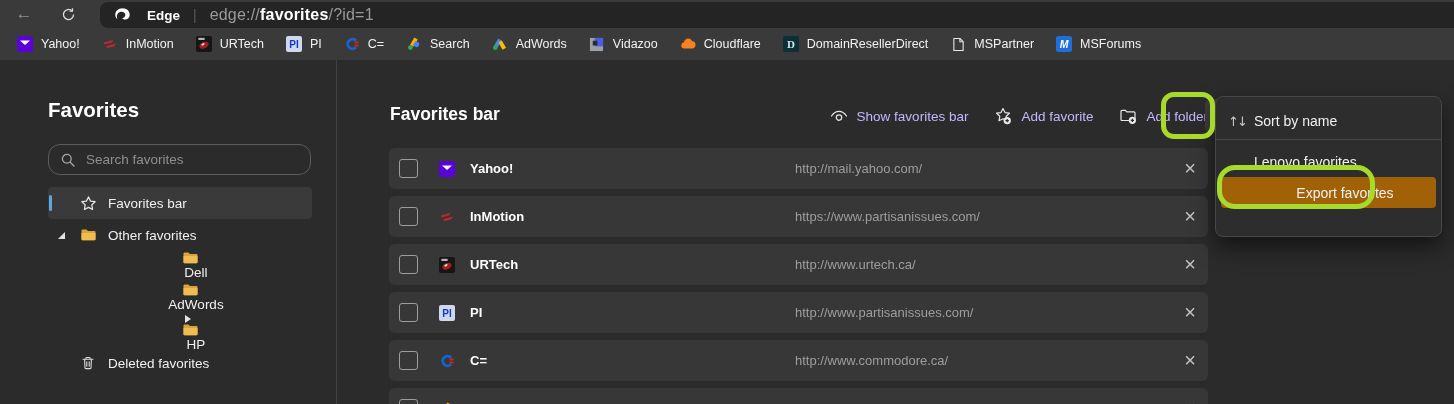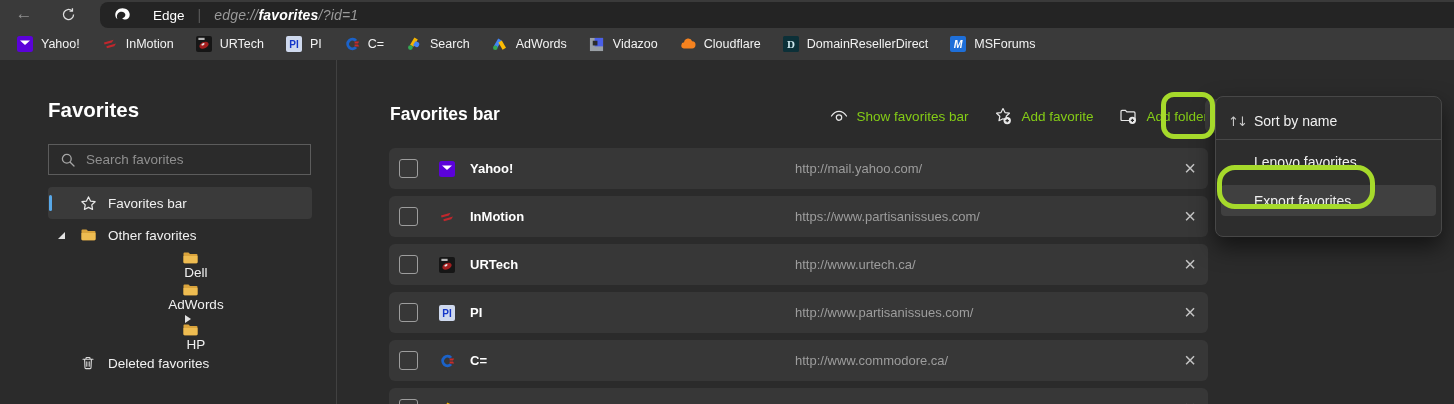--- a/index.html
+++ b/index.html
@@ -7,40 +7,40 @@
     font-family:"Liberation Sans","DejaVu Sans",sans-serif; color:#f0f0f0; }
   body { position:relative; }
 
   
   .chrome-top { position:absolute; left:0; top:0; width:1454px; height:28px; background:#3a3a3a; }
   .nav-btn { position:absolute; top:2px; width:24px; height:24px; display:flex; align-items:center; justify-content:center; cursor:default; }
   .back-btn { left:12px; color:#8f8f8f; font-size:17px; }
   .refresh-btn { left:56px; color:#dedede; }
   .address-pill { position:absolute; left:100px; top:2px; right:0; height:26px; background:#242424;
     border-radius:8px 0 0 8px; display:flex; align-items:center; padding-left:14px; }
-  .brand-name { color:#ffffff; font-weight:400; font-size:13.5px; margin-left:22px; }
+  .brand-name { color:#ffffff; font-weight:700; font-size:13.5px; margin-left:16px; }
   .pill-sep { color:#5a5a5a; margin:0 13px; font-size:14px; }
-  .url-text { font-size:14px; color:#9a9a9a; letter-spacing:.2px;font-style:italic; }
+  .url-text { font-size:16px; color:#9a9a9a; letter-spacing:.2px; }
   .url-text b { color:#ffffff; font-weight:700; }
 
   
   .favbar { position:absolute; left:0; top:28px; width:1454px; height:32px; background:#3a3a3a;
     display:flex; align-items:center; padding-left:6px; }
   .favbar-item { display:flex; align-items:center; gap:8px; padding:0 11px; height:26px; border-radius:4px; cursor:default; }
   .favbar-item .fav-ic { width:16px; height:16px; display:flex; align-items:center; justify-content:center; }
   .favbar-item .fav-label { font-size:12.5px; color:#f2f2f2; white-space:nowrap; }
 
   
   .content { position:absolute; left:0; top:60px; width:1454px; height:344px; background:#2b2b2b; }
 
   
   .sidebar { position:absolute; left:0; top:0; width:337px; height:344px; border-right:1px solid #414141; }
   .sidebar-title { position:absolute; left:48px; top:38px; font-size:20.5px; font-weight:700; color:#ffffff; }
   .search-box { position:absolute; left:48px; top:84px; width:263px; height:31px; border:1px solid #5c5c5c;
-    border-radius:0; display:flex; align-items:center; padding-left:11px; gap:10px; background:transparent;justify-content:space-between; }
+    border-radius:12px; display:flex; align-items:center; padding-left:11px; gap:10px; background:transparent;justify-content:space-between; }
   .search-box input { flex:1; background:transparent; border:none; outline:none; color:#e8e8e8;
     font-size:13.5px; font-family:inherit; }
   .search-box input::placeholder { color:#8f8f8f; }
   .tree { position:absolute; left:48px; top:127px; width:264px; }
   .tree-item { position:relative; height:32px; display:flex; align-items:center; padding-left:10px;
     border-radius:4px; cursor:default; }
   .tree-item.selected { background:#3a3a3a; }
   .tree-item.selected::before { content:''; position:absolute; left:1px; top:8px; width:3px; height:16px;
     border-radius:2px; background:#58a8e8; }
   .tree-item .exp { width:22px; display:flex; align-items:center; justify-content:flex-start; }
@@ -49,21 +49,21 @@
   .tree-item.exp-collapsed .exp::before { content:''; width:0; height:0;
     border-top:4.5px solid transparent; border-bottom:4.5px solid transparent; border-left:6px solid #e3e3e3; }
   .tree-item .tree-ic { width:28px; display:flex; align-items:center; }
   .tree-item .tree-label { font-size:13.5px; color:#f0f0f0; }
   .tree-item.lv1 { margin-left:22px;flex-direction:column; }
 
   
   .main { position:absolute; left:338px; top:0; right:0; height:344px; }
   .main-heading { position:absolute; left:52px; top:44px; font-size:17.5px; font-weight:700; color:#ffffff; }
   .main-toolbar { position:absolute; right:246px; top:38px; height:36px; display:flex; align-items:center; gap:26px; }
-  .tb-action { display:flex; align-items:center; gap:9px; font-size:13.5px; color:#84cc16; cursor:default; white-space:nowrap; }
+  .tb-action { display:flex; align-items:center; gap:9px; font-size:13.5px; color:#c4b5fd; cursor:default; white-space:nowrap; }
   .more-btn { position:absolute; right:207px; top:39px; width:42px; height:34px; background:#3d3d3d; border-radius:6px;
     display:flex; align-items:center; justify-content:center; gap:3.5px; }
   .more-btn i { width:3px; height:3px; border-radius:50%; background:#eaeaea; }
 
   .rows { position:absolute; left:51px; top:88px; width:819px; }
   .fav-row { position:relative; height:41px; background:#373737; border-radius:6px; margin-bottom:7px;
     display:flex; align-items:center; }
   .checkbox { width:19px; height:19px; margin-left:10px; border:1.4px solid #9d9d9d; border-radius:3px; background:transparent; }
   .row-ic { width:17px; margin-left:20px; display:flex; align-items:center; justify-content:center; }
   .row-name { margin-left:15px; font-size:13px; font-weight:700; color:#ffffff; }
@@ -72,21 +72,21 @@
     font-size:20px; color:#c4c4c4; background:none; border:none; cursor:default; font-family:inherit; }
 
   
   .menu { position:absolute; left:1215px; top:96px; width:227px; height:141px; background:#2d2d2d;
     border:1px solid #474747; border-radius:8px; box-shadow:0 10px 22px rgba(0,0,0,.55); padding-top:6px; z-index:5; }
   .menu-item { height:31px; display:flex; align-items:center; padding-left:12px; font-size:14px; color:#f0f0f0;
     cursor:default; }
   .menu-item .mi-ic { width:26px; display:flex; align-items:center; color:#c8c8c8; font-size:13px;
     font-family:"DejaVu Sans",sans-serif; letter-spacing:-2px; }
   .menu-item.divider-after { height:37px; border-bottom:1px solid #484848; margin-bottom:6px; }
-  .menu-item.hovered { background:#404040; margin:8px 5px; padding-left:7px; border-radius:4px; }
+  .menu-item.hovered { background:#a16207; margin:0 5px; padding-left:7px; border-radius:4px;justify-content:center; }
 
   
   .ring { position:absolute; border:5px solid #a6da2b; pointer-events:none; z-index:9; }
   .ring-more { left:1161px; top:92px; width:54px; height:47px; border-radius:13px; }
   .ring-export { left:1217px; top:165px; width:158px; height:44px; border-radius:18px; }
 
   svg { display:block; }
 </style>
 </head>
 <body>
@@ -203,20 +203,29 @@
       <span class="fav-ic">
         <svg width="16" height="16" viewBox="0 0 16 16">
           <rect width="16" height="16" rx="1.5" fill="#0c3038"></rect>
           <text x="8" y="12.2" font-size="11" font-weight="bold" fill="#cfe8ee" text-anchor="middle" font-family="Liberation Serif,serif">D</text>
         </svg>
       </span>
       <span class="fav-label">DomainResellerDirect</span>
     </div>
     <div class="favbar-item">
       <span class="fav-ic">
+        <svg width="13" height="15" viewBox="0 0 14 16">
+          <path d="M2 1.5h6.5L12 5v9.5H2z" fill="none" stroke="#e6e6e6" stroke-width="1.2" stroke-linejoin="round"></path>
+          <path d="M8.5 1.5V5H12" fill="none" stroke="#e6e6e6" stroke-width="1.2"></path>
+        </svg>
+      </span>
+      <span class="fav-label">MSPartner</span>
+    </div>
+    <div class="favbar-item">
+      <span class="fav-ic">
         <svg width="16" height="16" viewBox="0 0 16 16">
           <rect width="16" height="16" rx="2" fill="#1e6fd9"></rect>
           <text x="8" y="12" font-size="10.5" font-weight="bold" font-style="italic" fill="#ffffff" text-anchor="middle" font-family="Liberation Sans,sans-serif">M</text>
         </svg>
       </span>
       <span class="fav-label">MSForums</span>
     </div>
   </div>
 
 <div class="content">

